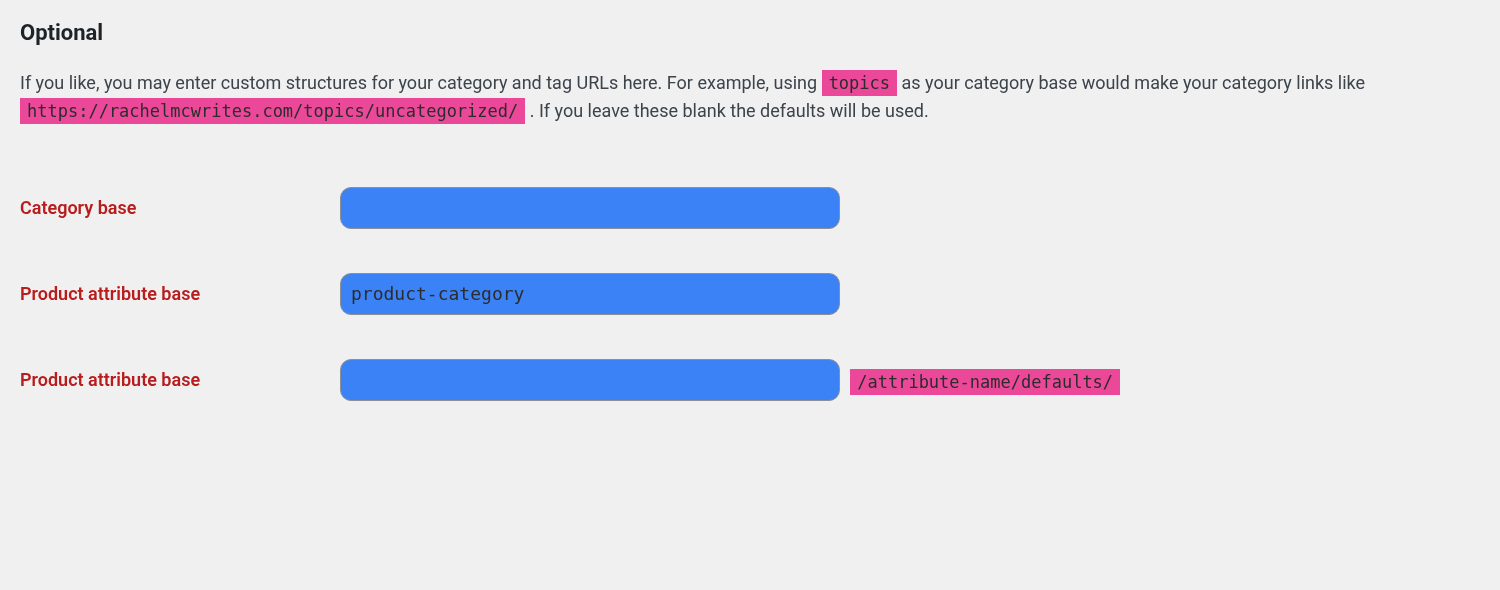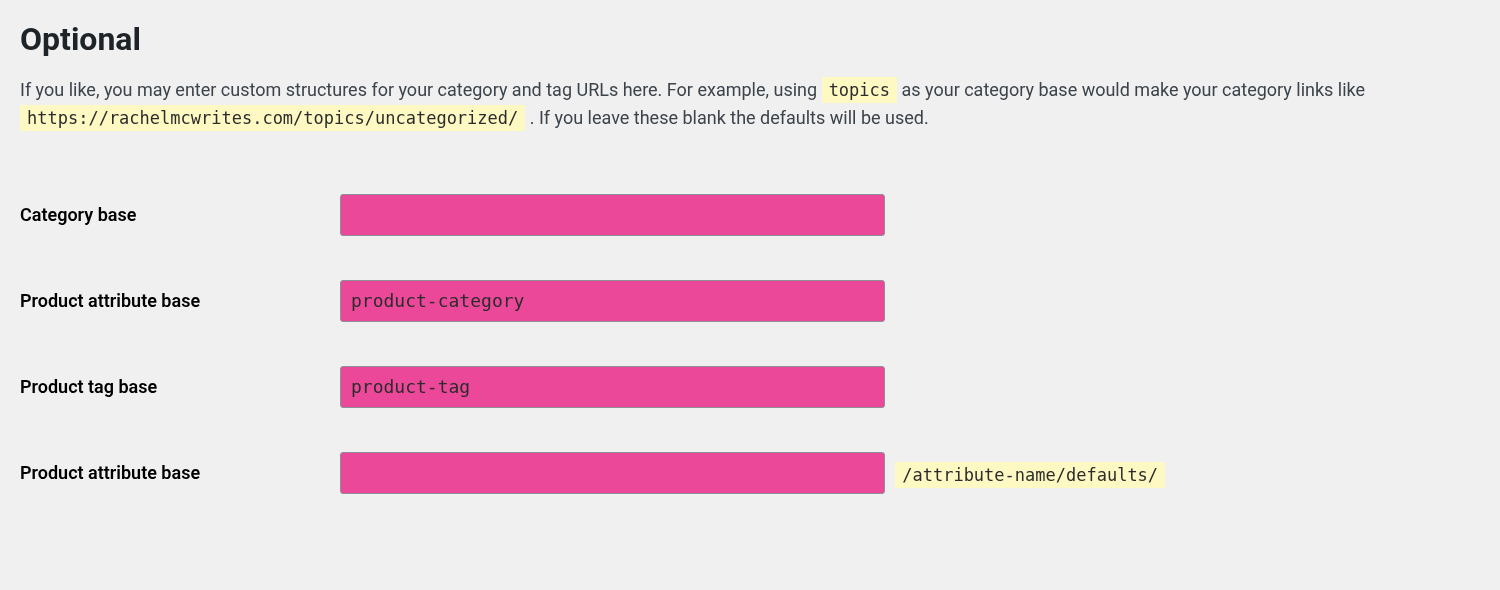--- a/index.html
+++ b/index.html
@@ -9,67 +9,67 @@
     }
     body {
       font-family: -apple-system, BlinkMacSystemFont, "Segoe UI", Roboto, Helvetica, Arial, sans-serif;
       background: #f0f0f1;
       color: #1d2327;
       padding: 20px;
       font-size: 17px;
       width: 1500px;
     }
     h2.section-title {
-      font-size: 32px;
+      font-size: 22px;
       font-weight: 700;
       color: #1d2327;
-      margin-bottom: 18px;
+      margin-bottom: 24px;
     }
     .description {
       font-size: 18px;
       color: #3c434a;
       line-height: 1.55;
       margin-bottom: 40px;
     }
     code {
       font-family: ui-monospace, SFMono-Regular, Menlo, Monaco, Consolas, monospace;
       font-size: 17px;
-      background: #fef9c3;
+      background: #ec4899;
       padding: 3px 7px;
       border-radius: 0;
       color: #2c2c2c;
     }
     .form-table {
       border-collapse: collapse;
       width: 100%;
     }
     .form-table tr {
       vertical-align: middle;
     }
     .form-table th {
       text-align: left;
       font-weight: 600;
       font-size: 18px;
-      color: #000000;
+      color: #b91c1c;
       width: 320px;
       padding: 22px 16px 22px 0;
       vertical-align: middle;
     }
     .form-table td {
       padding: 22px 10px 22px 0;
       vertical-align: middle;
     }
     input[type="text"] {
-      width: 545px;
+      width: 500px;
       height: 42px;
       padding: 4px 10px;
       font-size: 18px;
       border: 1px solid #8c8f94;
-      border-radius: 3px;
-      background: #ec4899;
+      border-radius: 11px;
+      background: #3b82f6;
       color: #2c2c2c;
       font-family: ui-monospace, SFMono-Regular, Menlo, Monaco, Consolas, monospace;
     }
     .suffix-code {
       margin-left: 6px;
       vertical-align: middle;
     }
   </style>
 </head>
 <body>
@@ -92,26 +92,20 @@
         <input type="text" value="" style="">
       </td>
     </tr>
     <tr>
       <th>Product attribute base</th>
       <td>
         <input type="text" value="product-category" style="">
       </td>
     </tr>
     <tr>
-      <th>Product tag base</th>
-      <td>
-        <input type="text" value="product-tag" style="">
-      </td>
-    </tr>
-    <tr>
       <th>Product attribute base</th>
       <td>
         <input type="text" value="" style="">
         <code class="suffix-code">/attribute-name/defaults/</code>
       </td>
     </tr>
   </tbody>
 </table>
 
 </body></html>

